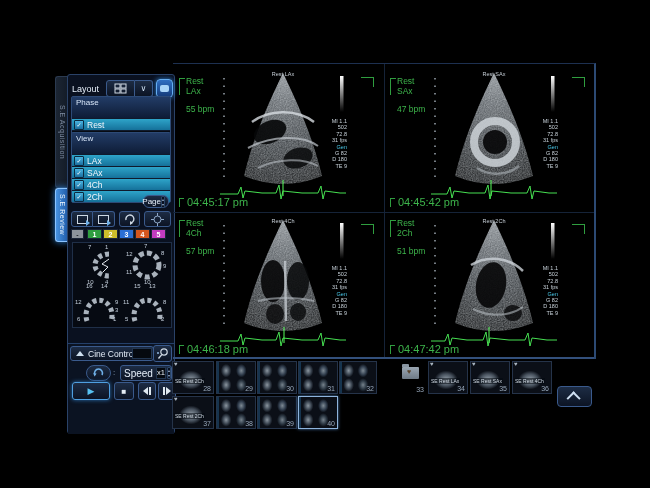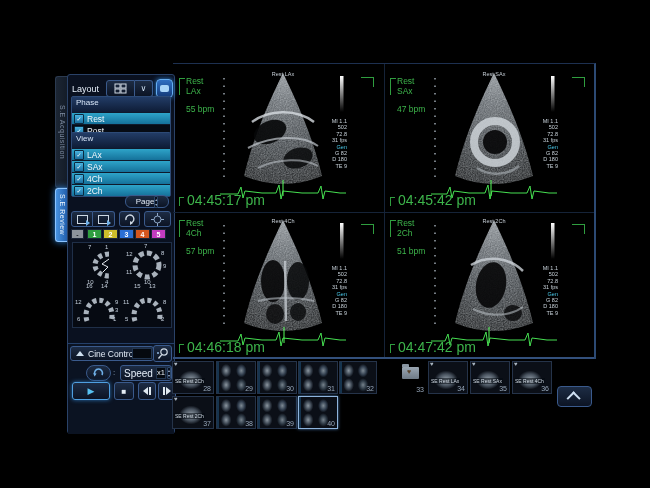--- a/index.html
+++ b/index.html
@@ -18,31 +18,31 @@
   .btn{background:linear-gradient(#1d2c44,#0c1424);border:1px solid #3a5a8c;border-radius:3px;box-sizing:border-box;display:flex;align-items:center;justify-content:center;}
   .layout-row{position:absolute;left:1px;top:4px;width:100px;height:20px;}
   .layout-row .lab{position:absolute;left:3px;top:5px;}
   .grid-group{position:absolute;left:37px;top:1px;width:47px;height:17px;display:flex;}
   .grid-btn{width:29px;height:17px;border-radius:3px 0 0 3px;}
   .chev-btn{width:18px;height:17px;border-radius:0 3px 3px 0;border-left:none;color:#cfe0f2;font-size:8px;}
   .blue-btn{position:absolute;left:87px;top:0;width:17px;height:19px;background:linear-gradient(#2f6fc2,#143a78);border:1px solid #66aef0;border-radius:4px;box-shadow:0 0 5px #2b7fd4;}
   .blue-btn i{display:block;width:9px;height:7px;background:#a8d4f8;border-radius:2px;}
 
   .group{position:absolute;left:3px;width:100px;background:#0b1322;border:1px solid #2d4a76;border-radius:2px;box-sizing:border-box;}
-  .group-hd{height:15px;background:linear-gradient(#223c66,#0e1c36);color:#d6e4f6;font-size:8px;line-height:11px;padding-left:4px;}
+  .group-hd{height:21px;background:linear-gradient(#223c66,#0e1c36);color:#d6e4f6;font-size:8px;line-height:11px;padding-left:4px;}
   .row{height:11px;display:flex;align-items:center;background:#060b14;border-top:1px solid #0f1a2c;}
   .row.sel{background:linear-gradient(#2ea4c9,#15719a);}
   .row .cb{width:8px;height:8px;margin:0 3px 0 2px;background:linear-gradient(#49b4e0,#1b6fa0);border:1px solid #0a2a40;border-radius:1px;color:#fff;font-size:6px;line-height:8px;text-align:center;}
   .row .rl{color:#f2f7fc;font-size:8.5px;}
   .row.spacer{height:13px;background:#05090f;}
   .g-phase{top:21px;}
   .g-view{top:57px;}
 
   .page-row{position:absolute;left:3px;top:120px;width:100px;height:14px;}
-  .page-btn{position:absolute;right:2px;top:0;width:26px;height:13px;border-radius:6px;display:flex;align-items:center;justify-content:center;padding:0 21px;}
+  .page-btn{position:absolute;right:2px;top:0;width:26px;height:13px;border-radius:6px;display:flex;align-items:center;justify-content:flex-end;padding:0 3px;}
   .page-btn .lab{font-size:8px;}
   .spin{display:flex;flex-direction:column;width:7px;height:10px;background:#0a1120;border:1px solid #2c4668;border-radius:1px;color:#9fb4cc;font-size:4px;line-height:5px;text-align:center;}
 
   .tool-row{position:absolute;left:3px;top:136px;width:100px;height:16px;}
   .tgrp{position:absolute;left:0;top:0;width:44px;height:16px;display:flex;}
   .tbtn{width:22px;height:16px;}
   .tbtn.l{border-radius:3px 0 0 3px;}
   .tbtn.r{border-radius:0 3px 3px 0;border-left:none;}
   .tbtn-c{position:absolute;left:48px;top:0;width:21px;height:16px;}
   .tbtn-t{position:absolute;left:73px;top:0;width:27px;height:16px;}
@@ -93,21 +93,21 @@
   .step-btn .tr{width:0;height:0;border-left:5px solid #dfe8f0;border-top:4px solid transparent;border-bottom:4px solid transparent;margin-left:1px;}
 
   
   .main{position:absolute;left:173px;top:63px;width:421px;height:295px;border-top:1px solid #1d3050;border-right:2px solid #2c4a74;box-sizing:content-box;}
   .vline{position:absolute;left:211px;top:0;width:1px;height:295px;background:#152338;}
   .hline{position:absolute;left:0;top:148px;width:421px;height:1px;background:#152338;}
   .vp{position:absolute;width:210px;height:146px;}
   .vp-meta{position:absolute;left:5px;top:12px;padding-left:7px;color:#3db44b;font-size:8.5px;line-height:9.5px;}
   .gbrk{position:absolute;left:0;top:1px;width:5px;height:16px;border-left:1px solid #2f9e3f;border-top:1px solid #2f9e3f;}
   .bpm{margin-top:9px;}
-  .vp-ts{position:absolute;left:5px;bottom:3px;color:#3db44b;font-size:14px;}
+  .vp-ts{position:absolute;left:5px;bottom:3px;color:#3db44b;font-size:11px;}
   .gbrk2{display:inline-block;width:4px;height:8px;border-left:1px solid #2f9e3f;border-top:1px solid #2f9e3f;margin-right:3px;vertical-align:-1px;}
   .corner-tr{position:absolute;right:10px;top:12px;width:12px;height:9px;border-top:1px solid #2f9e3f;border-right:1px solid #2f9e3f;}
   .vp-img{position:absolute;left:44px;top:5px;width:130px;height:136px;}
   .img-title{position:absolute;left:0;top:1px;width:100%;text-align:center;color:#c6ced6;font-size:5.5px;}
   .tech{position:absolute;right:1px;top:48px;width:26px;text-align:right;color:#c8d2da;font-size:5.5px;line-height:6.4px;}
   .tech i{font-style:normal;display:block;}
   .tech i.hl{color:#49c8e8;}
 
   
   .strip-line{position:absolute;left:173px;top:357px;width:421px;height:2px;background:#33507c;}

